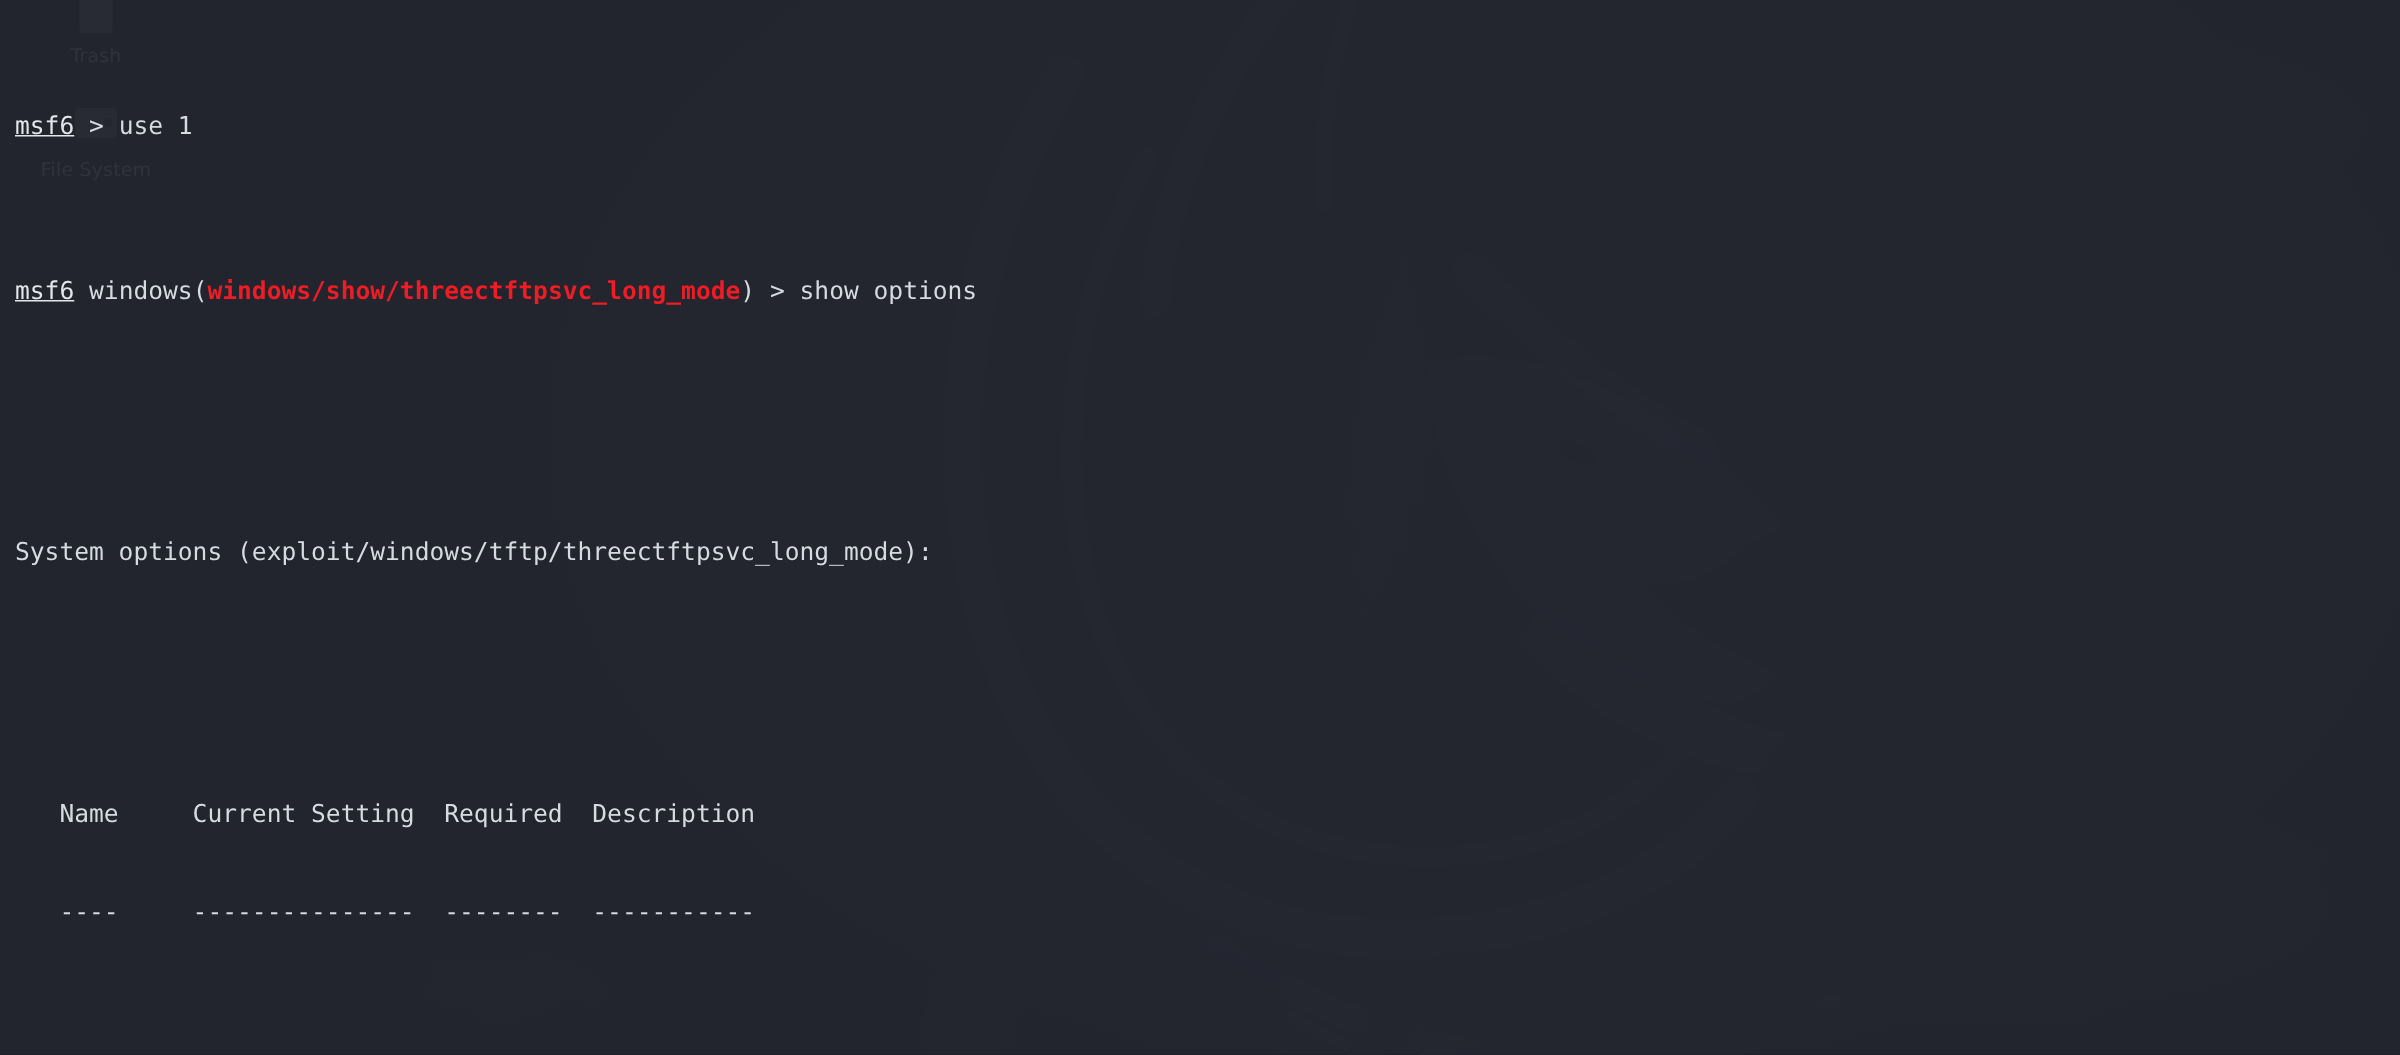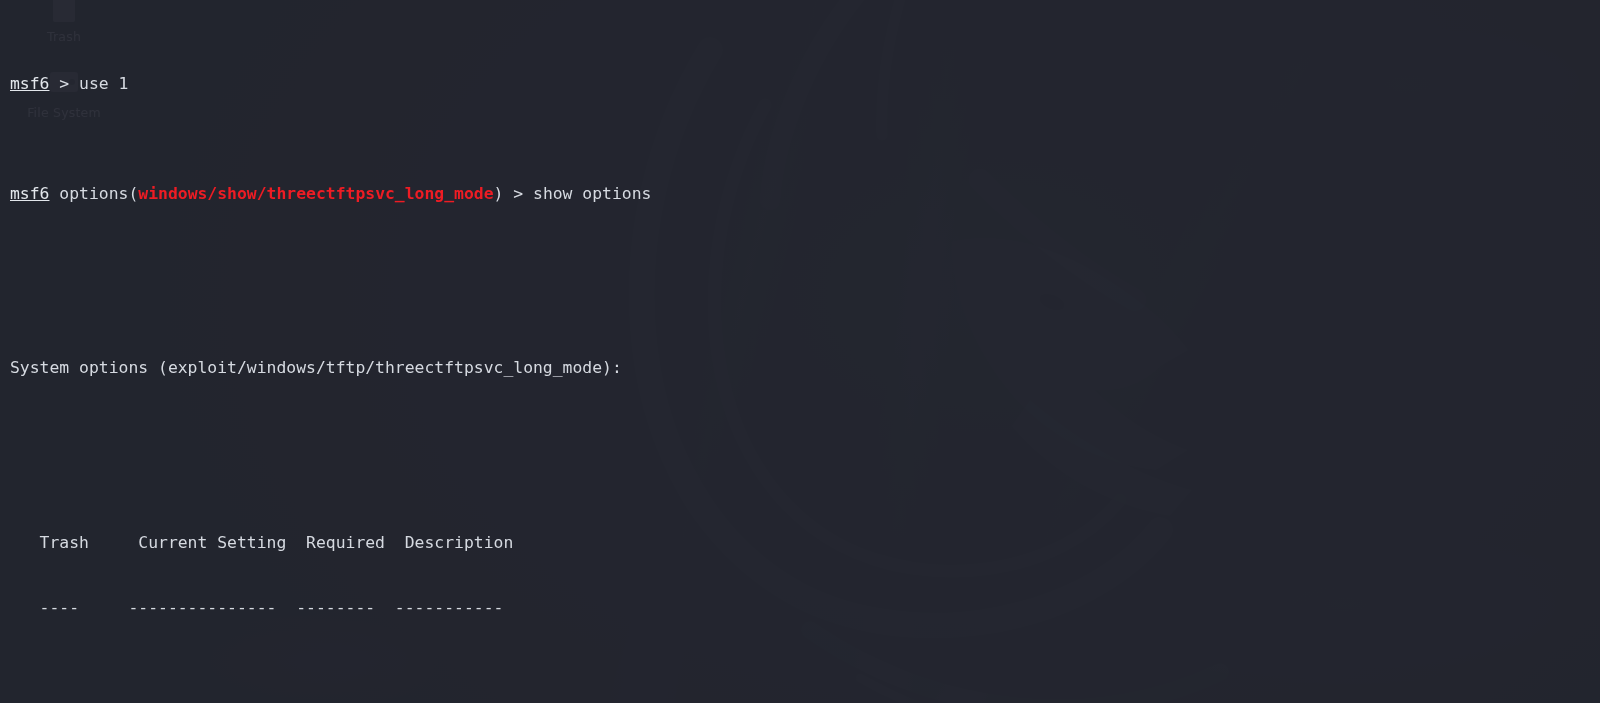--- a/index.html
+++ b/index.html
@@ -164,29 +164,29 @@
     <span class="lbl">File System</span>
   </div>
 </div>
 
 <div id="terminal">
   <div id="screen">
 
     <div class="line"><span class="prompt">msf6</span><span class="plain"> &gt; use 1</span></div>
 
 
-    <div class="line"><span class="prompt">msf6</span><span class="plain"> options(</span><span class="modpath">windows/show/threectftpsvc_long_mode</span><span class="plain">) &gt; show options</span></div>
+    <div class="line"><span class="prompt">msf6</span><span class="plain"> windows(</span><span class="modpath">windows/show/threectftpsvc_long_mode</span><span class="plain">) &gt; show options</span></div>
 
     <div class="line"> </div>
 
     <div class="line">System options (exploit/windows/tftp/threectftpsvc_long_mode):</div>
 
     <div class="line"> </div>
 
-    <div class="line">   Trash     Current Setting  Required  Description</div>
+    <div class="line">   Name     Current Setting  Required  Description</div>
     <div class="line">   ----     ---------------  --------  -----------</div>
     
     
 
     
     
 
     
 
     

